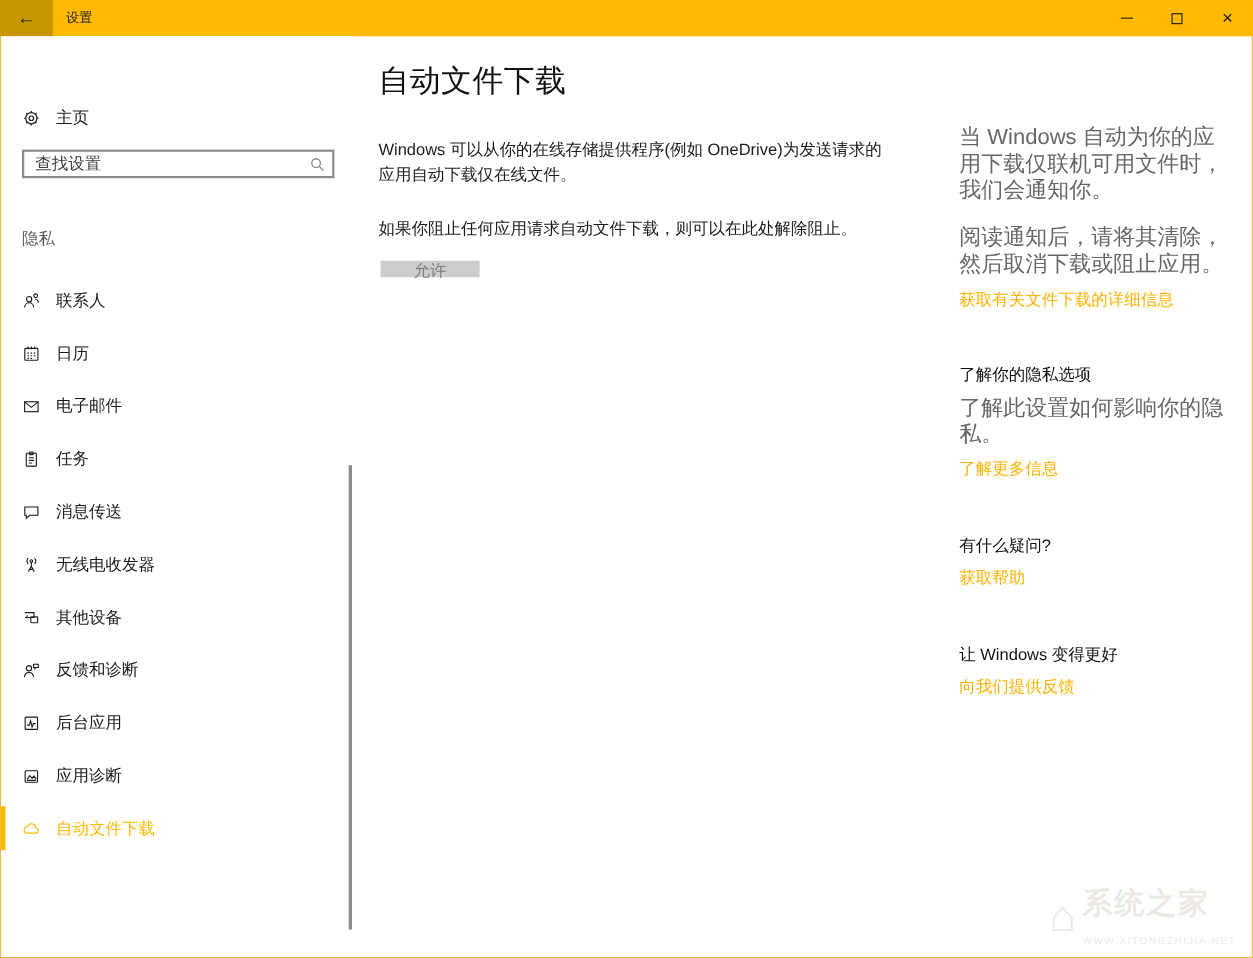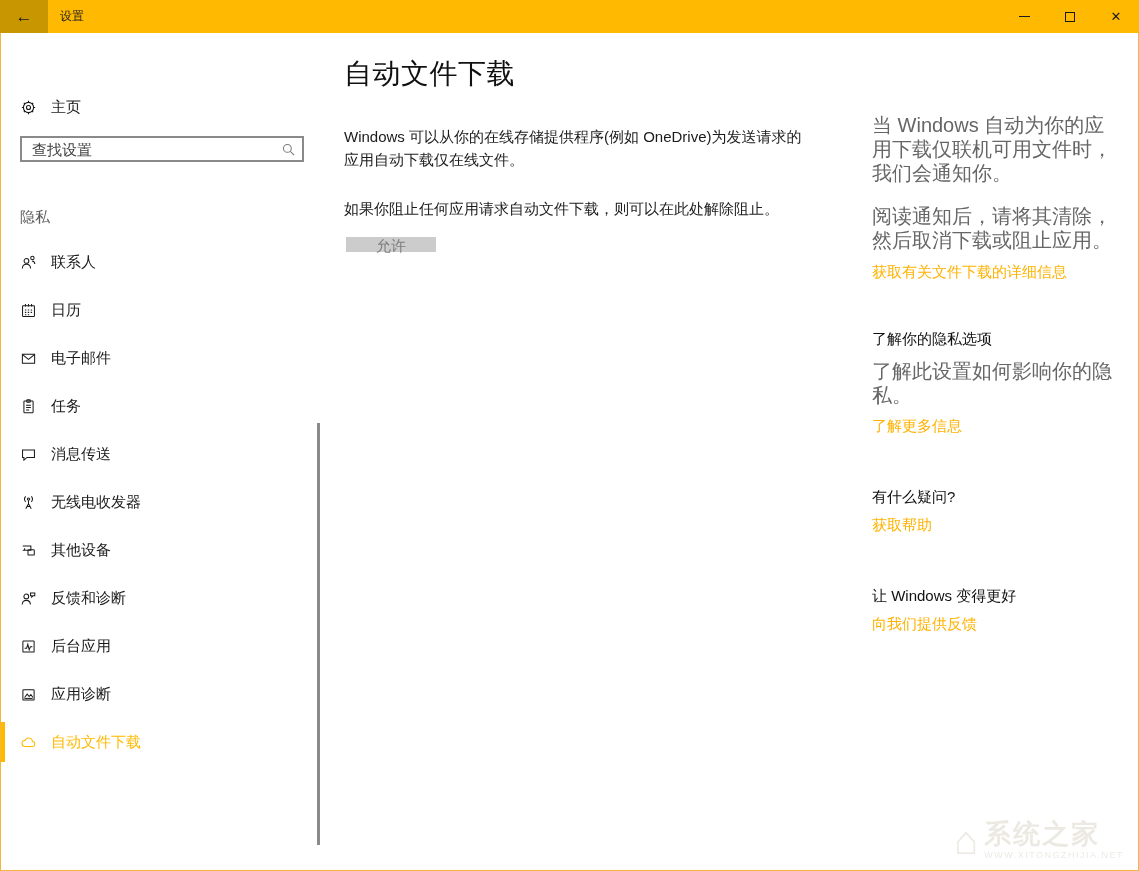--- a/index.html
+++ b/index.html
@@ -49,21 +49,21 @@
   }
   .search-box input {
     flex:1; border:none; outline:none; font-size:15px; padding:0 6px 0 10px;
     font-family:inherit; color:#2e2e2e; background:transparent;
   }
   .search-box input::placeholder { color:#2e2e2e; opacity:.92; }
   .search-box .mag { width:28px; display:flex; align-items:center; justify-content:center; color:#7a7a7a; }
 
   .section-label { position:absolute; top:175px; left:19px; font-size:15px; color:#5e5e5e; }
 
-  .nav { position:absolute; top:209px; left:0; width:314px; list-style:none; }
+  .nav { position:absolute; top:220px; left:0; width:314px; list-style:none; }
   .nav li {
     position:relative; height:40px; margin-bottom:8px;
     display:flex; align-items:center; padding-left:19px; cursor:default;
   }
   .nav li .icon { width:18px; display:flex; align-items:center; color:#1a1a1a; }
   .nav li .label { margin-left:13px; font-size:15px; color:#1a1a1a; white-space:nowrap; }
   .nav li.selected .label, .nav li.selected .icon { color:#FFB900; }
   .nav li.selected::before {
     content:""; position:absolute; left:0; top:0; width:4px; height:40px; background:#FFB900;
   }
@@ -86,37 +86,37 @@
   }
 
   
   .rightcol { position:absolute; top:104px; left:871px; width:252px; }
   .rightcol h3 { font-size:15px; font-weight:400; color:#111; line-height:20px; }
   .rightcol p { font-size:20px; line-height:24px; color:#666; }
   .rightcol a { display:inline-block; font-size:15px; color:#FFB200; text-decoration:none; cursor:default; }
   .rp-p1 { margin-top:9px; }
   .rp-p2 { margin-top:19px; }
   .rp-link1 { margin-top:11px; }
-  .rp-h2 { margin-top:49px;font-family:Liberation Mono, monospace; }
+  .rp-h2 { margin-top:49px; }
   .rp-p3 { margin-top:8px; }
   .rp-link2 { margin-top:10px; }
   .rp-h3 { margin-top:51px; }
   .rp-link3 { margin-top:9px; }
   .rp-h4 { margin-top:51px; }
   .rp-link4 { margin-top:9px; }
 
   
   .watermark {
     position:absolute; right:14px; bottom:10px; display:flex; align-items:center;
     color:#cfc8b8; opacity:.38; user-select:none;
   }
   .watermark .house { font-size:40px; line-height:1; margin-right:6px; }
   .watermark .wm-text { display:flex; flex-direction:column; align-items:flex-start; }
   .watermark .brand { font-size:27px; font-weight:bold; letter-spacing:2px; line-height:1.05; }
-  .watermark .url { font-size:9px; letter-spacing:1.5px; margin-top:1px; }
+  .watermark .url { font-size:9px; letter-spacing:1.5px; margin-top:15px; }
 </style>
 </head>
 <body>
 
 <div class="window">
 
   <div class="titlebar">
     <button class="back-button">
       <span>←</span>
     </button>

